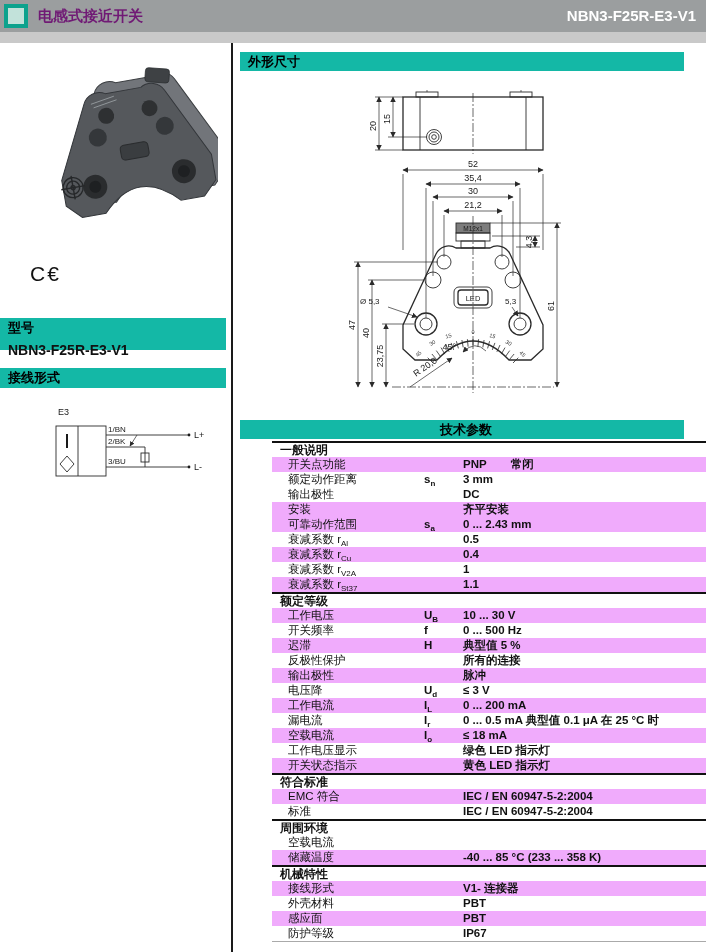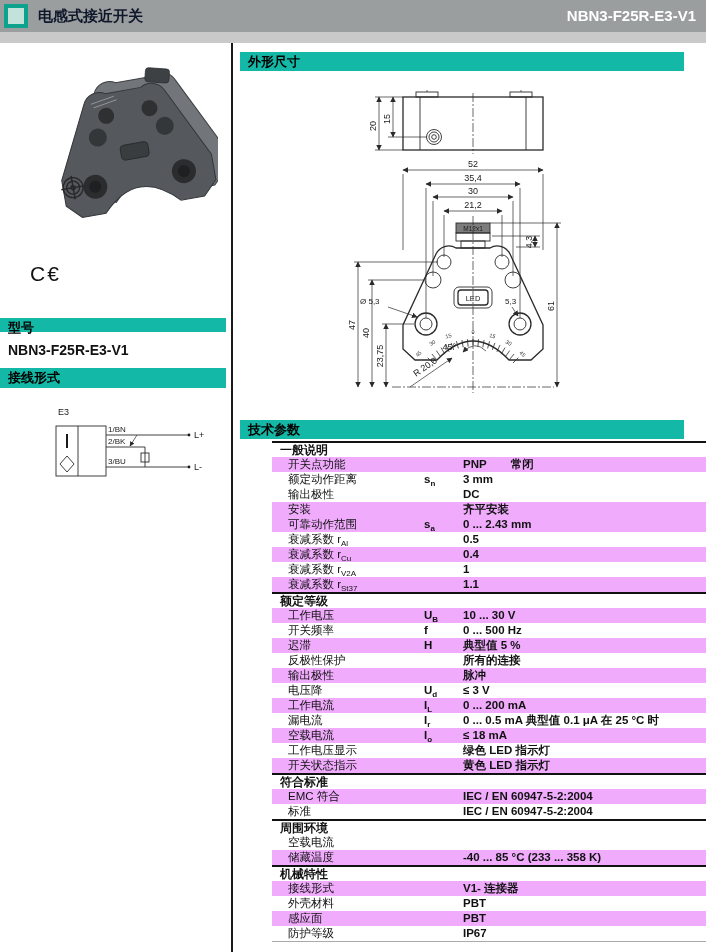--- a/index.html
+++ b/index.html
@@ -5,30 +5,30 @@
   html,body{margin:0;padding:0;}
   body{
     width:706px;height:952px;position:relative;overflow:hidden;background:#fff;
     font-family:"Liberation Sans","DejaVu Sans",sans-serif;color:#111;
   }
   .abs{position:absolute;}
   
   .top-header{left:0;top:0;width:706px;height:32px;background:#9b9e9f;}
   .brand-icon{left:4px;top:4px;width:24px;height:24px;box-sizing:border-box;
     border:4px solid #0ca28d;background:#c2e2da;}
-  .top-title{left:38px;top:0;height:32px;line-height:32px;font-size:15px;font-weight:bold;color:#0f172a;}
+  .top-title{left:38px;top:0;height:32px;line-height:32px;font-size:15px;font-weight:bold;color:#701a75;}
   .top-model{right:10px;top:0;height:32px;line-height:32px;font-size:15px;font-weight:bold;color:#fff;}
   .sub-band{left:0;top:32px;width:706px;height:11px;background:#c9c9c9;}
   .v-divider{left:231px;top:43px;width:2px;height:909px;background:#1a1a1a;}
   
   .sec-bar{background:#14b8a6;color:#000;font-weight:bold;font-size:13px;line-height:19px;height:19px;padding-left:8px;box-sizing:border-box;}
   .bar-dim{left:240px;top:52px;width:444px;}
-  .bar-model{left:0;top:318px;width:226px;height:14px;line-height:20px;}
+  .bar-model{left:0;top:318px;width:226px;height:32px;line-height:20px;}
   .bar-conn{left:0;top:368px;width:226px;height:20px;line-height:20px;}
-  .bar-tech{left:240px;top:420px;width:444px;}
+  .bar-tech{left:240px;top:420px;width:444px;text-align:center;}
   .model-text{left:8px;top:342px;font-size:14px;font-weight:bold;}
   .ce-mark{left:30px;top:262px;font-size:21px;letter-spacing:2px;color:#111;}
   
   .tech-table{left:232px;top:441px;width:458px;border-bottom:1px solid #aaa;margin-left:40px;}
   .tt-sec{border-top:2px solid #111;font-weight:bold;font-size:12px;height:14px;line-height:14px;padding-left:8px;}
   .tt-row{display:flex;height:15px;line-height:15px;font-size:11.5px;}
   .tt-row.shaded{background:#f0abfc;}
   .tt-label{width:136px;padding-left:16px;white-space:nowrap;}
   .tt-sym{width:39px;font-weight:bold;}
   .tt-val{font-weight:bold;flex:1;white-space:nowrap;}

